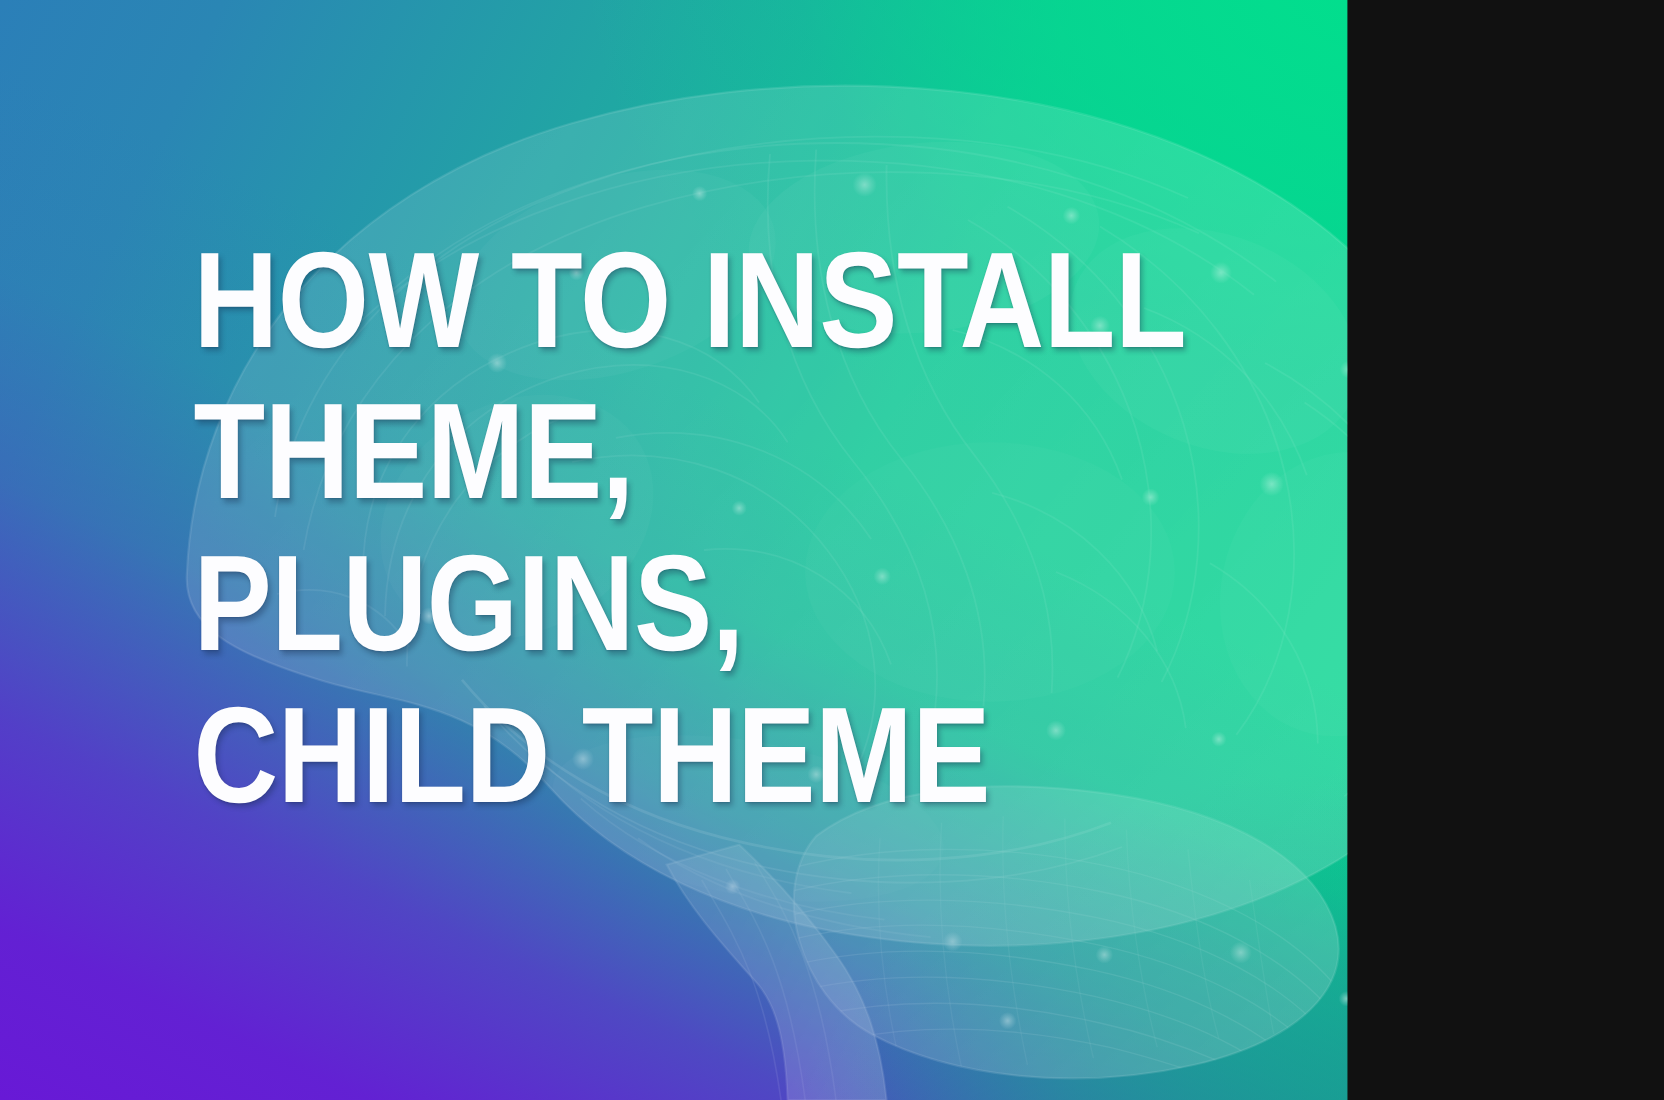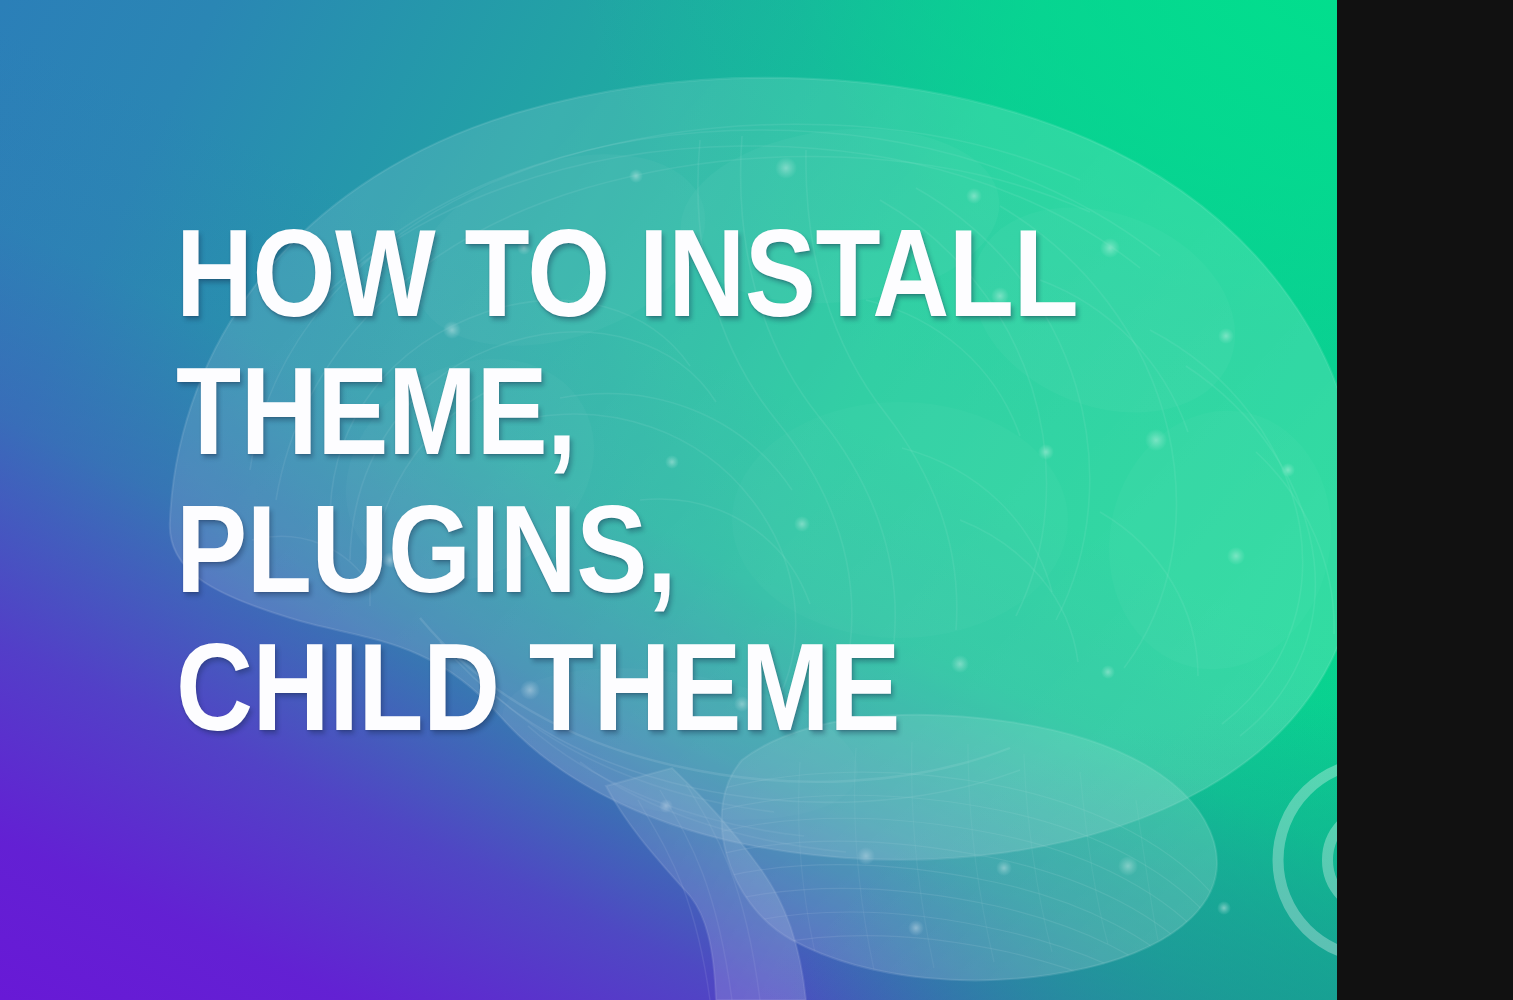--- a/index.html
+++ b/index.html
@@ -2,21 +2,21 @@
 <html><head>
 <meta charset="utf-8">
 <style>
   html, body {
     margin: 0;
     padding: 0;
     background: #111;
   }
   #canvas {
     position: relative;
-    width: 1337px;
+    width: 1225px;
     height: 1000px;
     overflow: hidden;
     font-family: "Liberation Sans", sans-serif;
   }
 
   
   .bg-base {
     position: absolute;
     inset: 0;
     background: linear-gradient(115deg,

